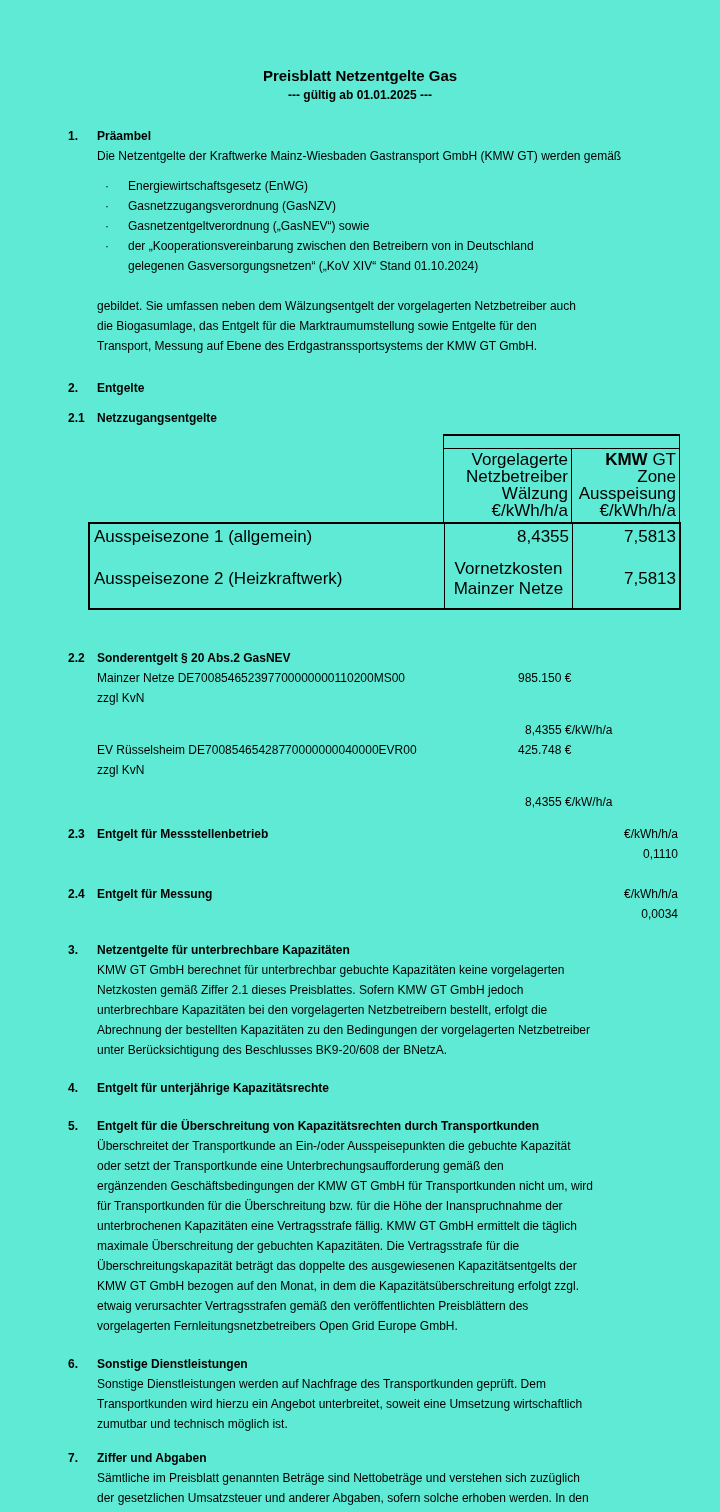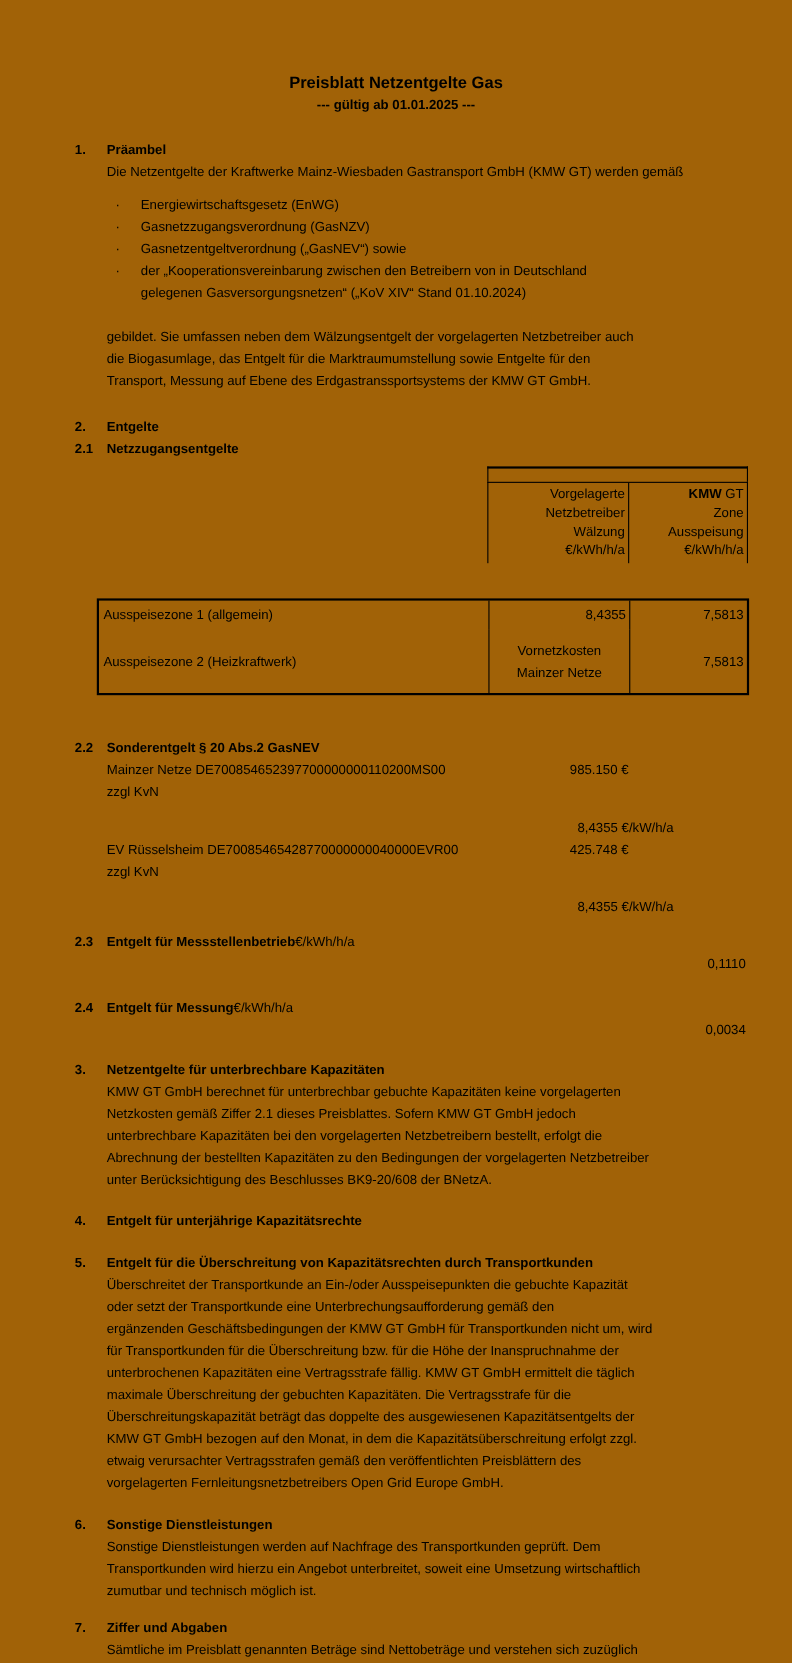--- a/index.html
+++ b/index.html
@@ -2,73 +2,73 @@
 <html lang="de"><head>
 <meta charset="utf-8">
 <title>Preisblatt Netzentgelte Gas</title>
 <style>
   * { margin:0; padding:0; box-sizing:border-box; }
   html,body { background:#ffffff; }
   .page {
     position:relative;
     width:720px; height:1512px;
     margin:0 auto;
-    background:#a16207;
+    background:#5eead4;
     color:#000;
     font-family:"Liberation Sans","DejaVu Sans",sans-serif;
     font-size:12px; line-height:20px;
     padding:66px 42px 0 68px;
     overflow:hidden;
   }
   .doc-header { margin:0 -42px 0 -68px; text-align:center; }
   .doc-title { font-size:15px; font-weight:700; line-height:19px; }
   .doc-subtitle { font-size:12px; font-weight:700; line-height:17px; margin-top:2px; }
 
-  .sec { display:flex; align-items:flex-start; }
+  .sec { display:flex; align-items:flex-start;margin-top:10px; }
   .sec-num { width:29px; flex:0 0 29px; font-weight:700; }
   .sec-body { flex:1 1 auto; min-width:0; }
   .h { font-weight:700; }
   .prewrap { white-space:pre-line; }
 
   .mt-s1 { margin-top:22px; }
   .bullets { list-style:none; margin-top:10px; }
   .bullets li { display:flex; padding-left:8px; }
   .bullet-dot { width:23px; flex:0 0 23px; }
   .outro { margin-top:20px; }
 
   .mt-s2 { margin-top:22px; }
 
   
-  .tbl { margin-top:6px; margin-left:20px; width:593px; font-size:12px; }
+  .tbl { margin-top:6px; margin-left:20px; width:593px; font-size:17px; }
   .tbl-right-top { margin-left:355px; width:237px; height:14px;
     border:1px solid #000; border-top-width:2px; border-bottom:none; }
   .tbl-right-head { margin-left:355px; width:237px; display:grid;
     grid-template-columns:128px 1fr;
     border:1px solid #000; border-bottom:none; }
   .tbl-right-head .cell { text-align:right; padding:2px 3px 3px 2px; line-height:17px; }
   .tbl-right-head .c2 { border-right:1px solid #000; }
   .tbl-data { display:grid; grid-template-columns:355px 128px 1fr;
-    border:2px solid #000;margin-top:32px; }
+    border:2px solid #000; }
   .dcell { display:flex; align-items:center; padding:0 3px; }
   .dcell.col-a { border-right:1px solid #000; padding-left:4px; }
   .dcell.col-b { border-right:1px solid #000; }
   .dcell.num { justify-content:flex-end; text-align:center; }
   .dcell.center { justify-content:center; text-align:center; }
   .r1 { height:26px; }
   .r2 { height:58px; }
 
   
   .mt-22 { margin-top:38px;justify-content:flex-end; }
   .row22 { display:grid; grid-template-columns:421px 1fr; }
   .row22 .val.indent { padding-left:7px;margin-top:32px; }
 
   
   .mt-23 { margin-top:12px; }
   .mt-24 { margin-top:20px; }
-  .rowflex { display:flex; }
+  .rowflex { display:flex; justify-content:space-between; }
   .unit { font-weight:400; }
   .valline { text-align:right; }
 
   .mt-s3 { margin-top:16px; }
   .mt-s4 { margin-top:18px; }
   .mt-s5 { margin-top:18px; }
   .mt-s6 { margin-top:18px; }
   .mt-s7 { margin-top:14px; }
 </style>
 </head>

